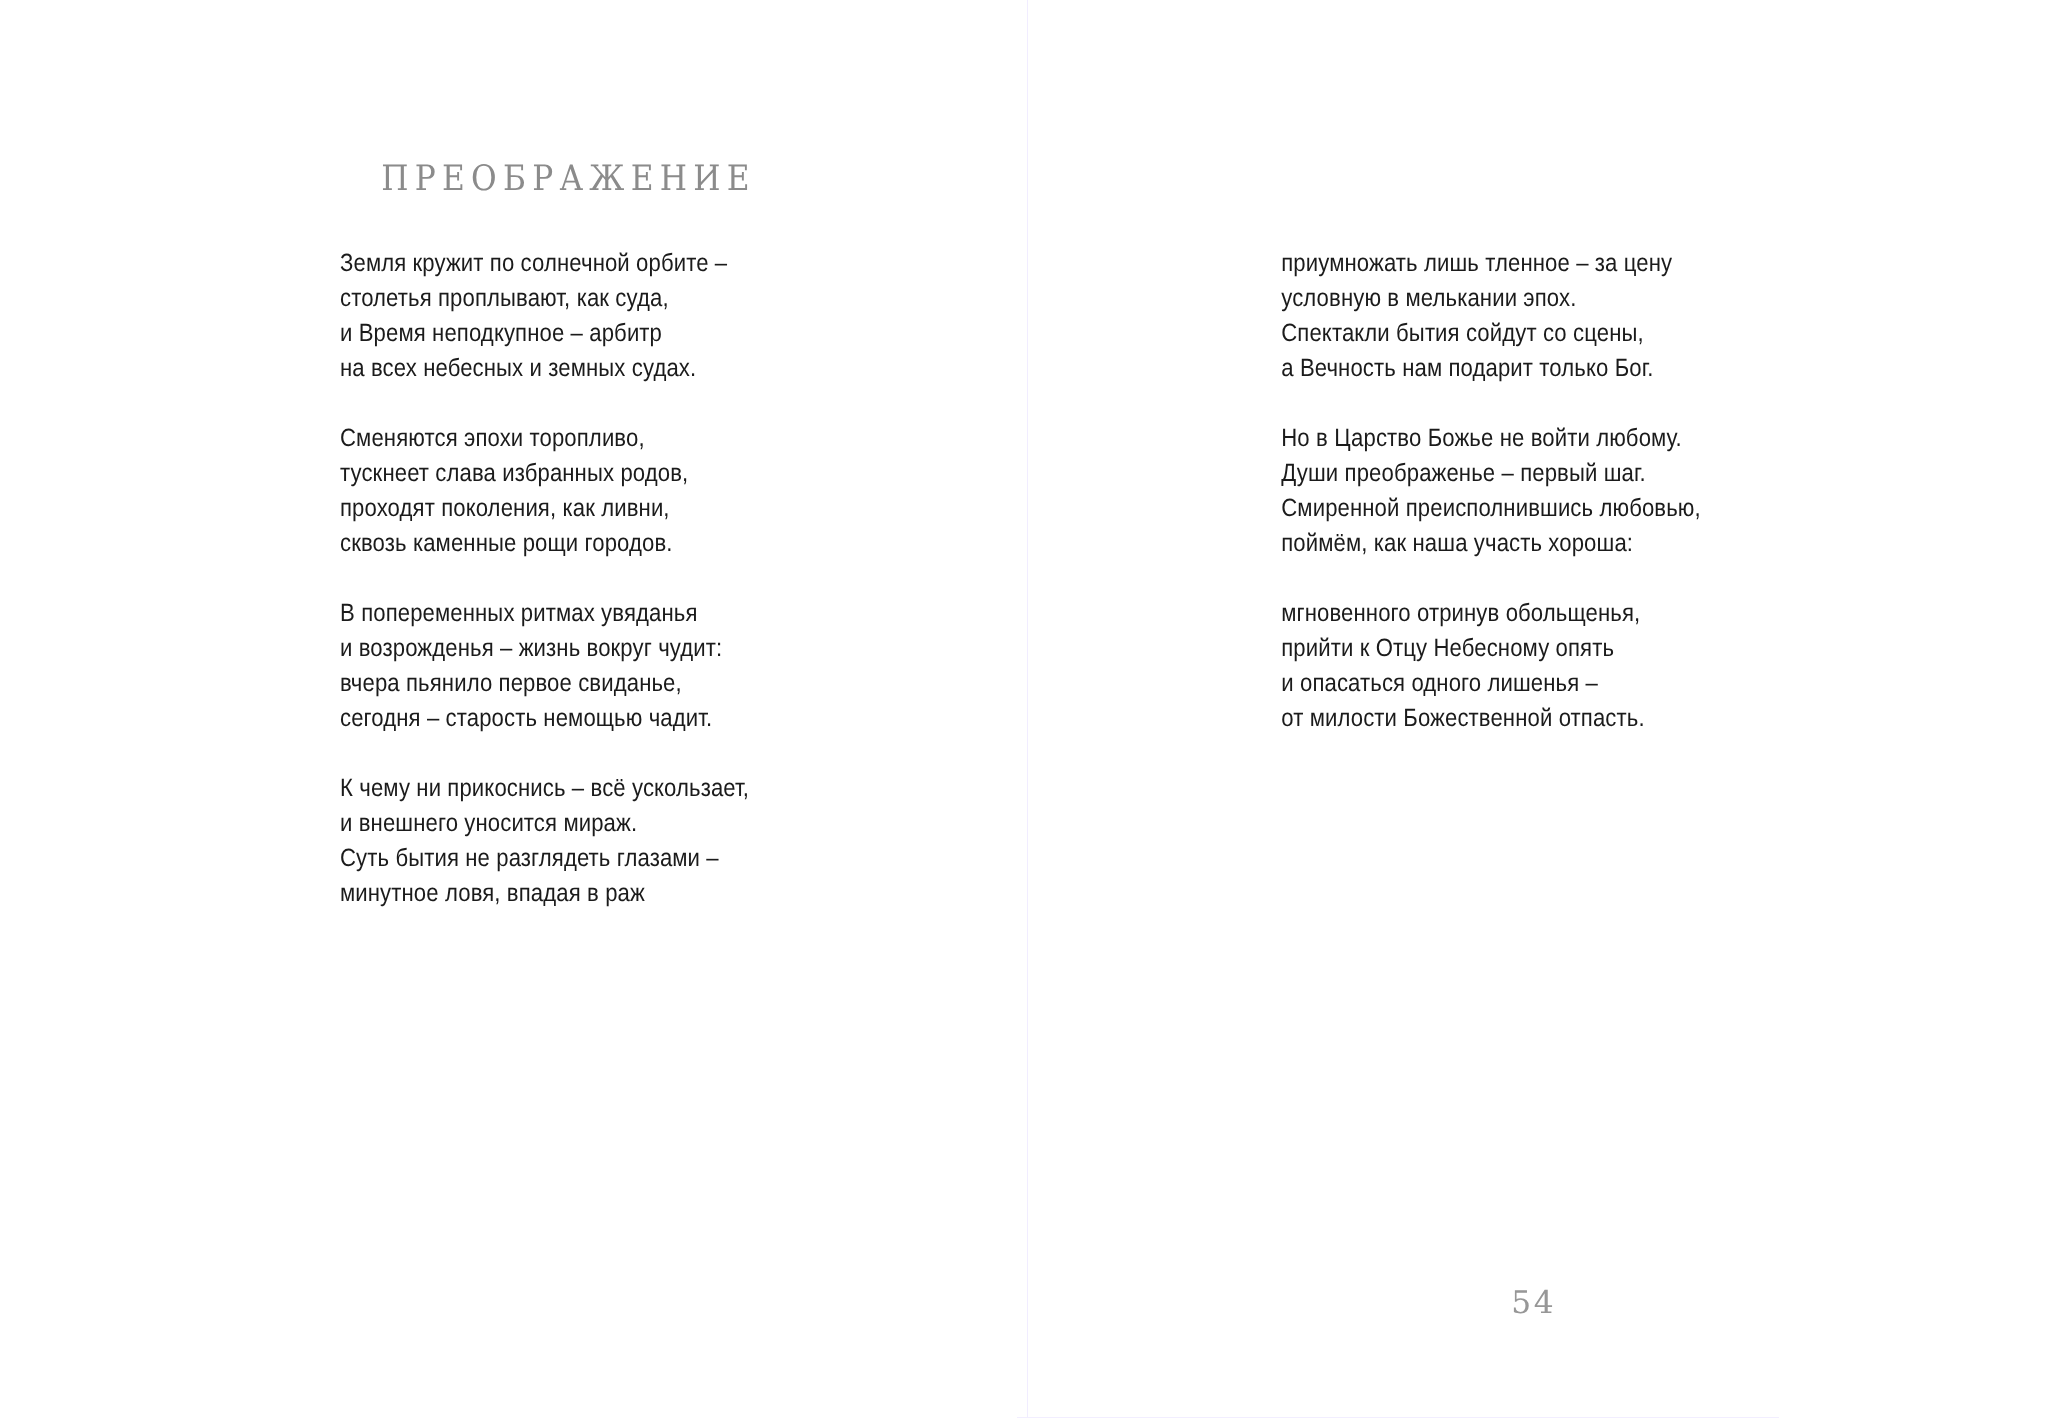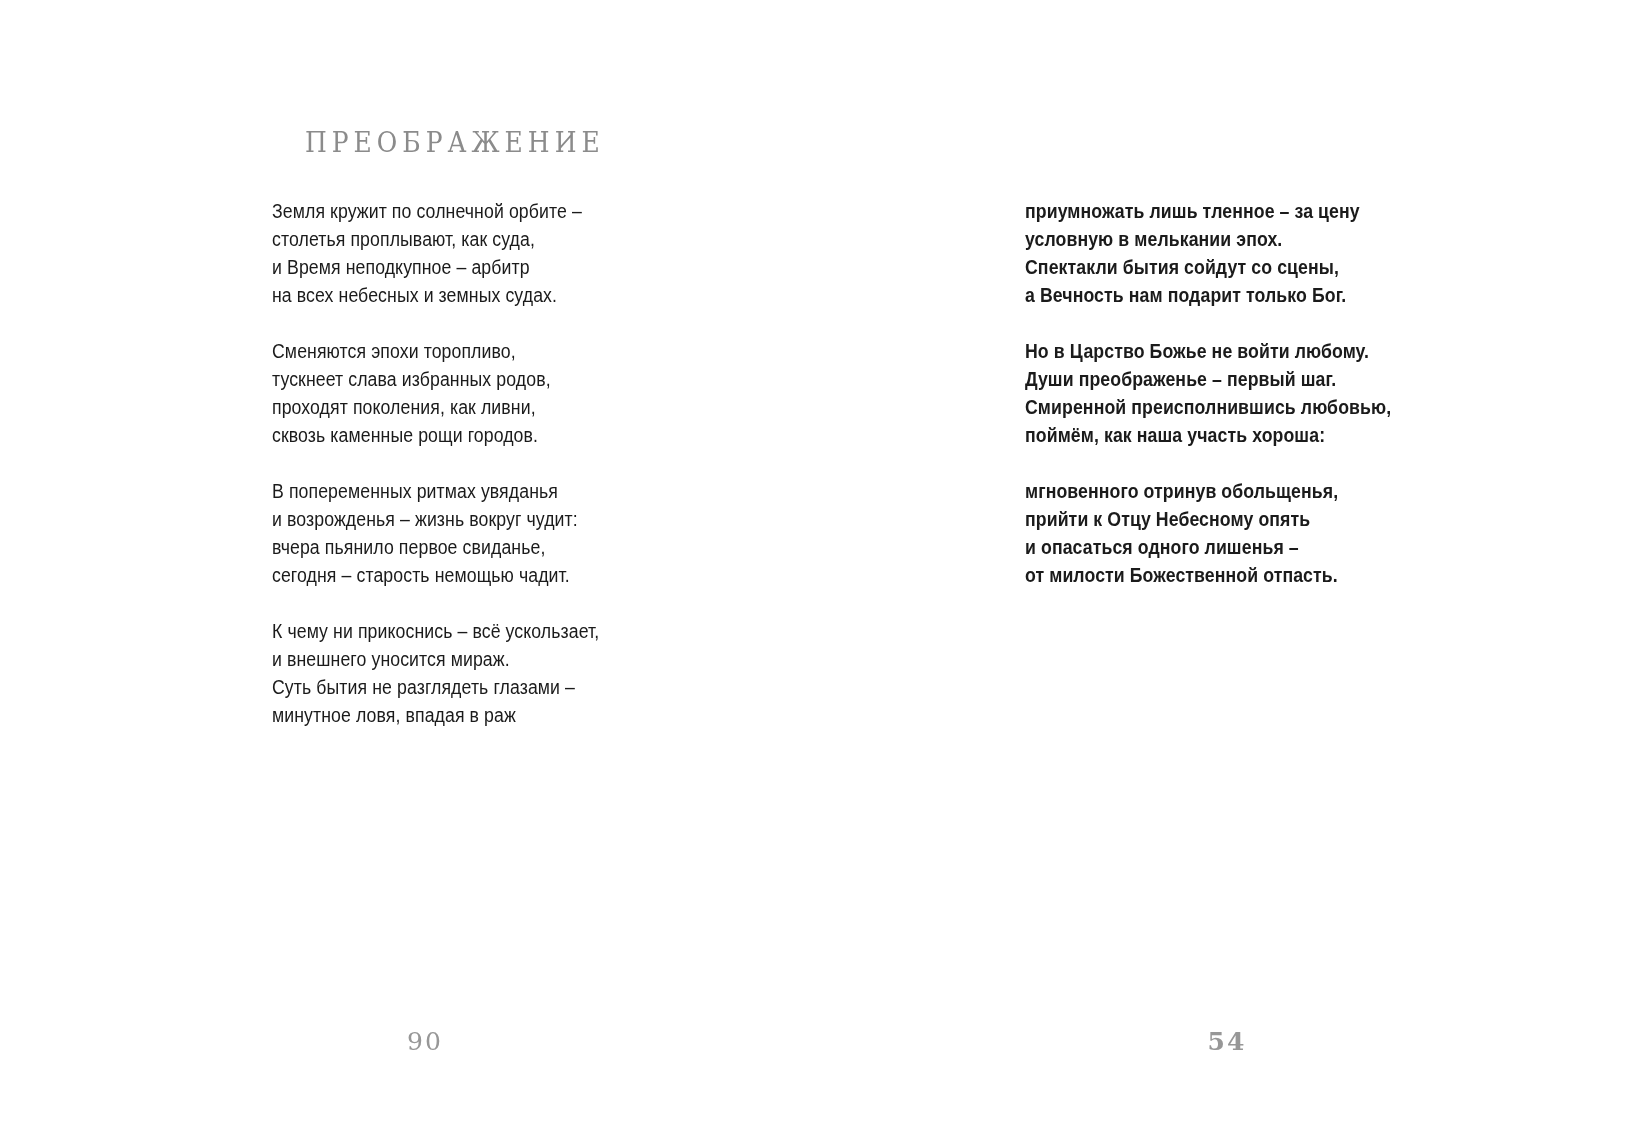--- a/index.html
+++ b/index.html
@@ -16,21 +16,21 @@
     font-family: "Liberation Sans", sans-serif;
   }
   .page {
     position: absolute;
     top: 0;
     width: 822px;
     height: 1134px;
     background: #ffffff;
   }
   #left-page  { left: 0; }
-  #right-page { left: 822px; font-weight: bold; }
+  #right-page { left: 822px; }
 
   .poem-title {
     position: absolute;
     left: 305px;
     top: 126px;
     color: #8b8b8b;
     font-family: "DejaVu Serif", serif;
     font-size: 25px;
     font-weight: 500;
     letter-spacing: 5px;
@@ -97,21 +97,20 @@
         <span class="poem-line">сегодня – старость немощью чадит.</span>
       </div>
       <div class="stanza">
         <span class="poem-line">К чему ни прикоснись – всё ускользает,</span>
         <span class="poem-line">и внешнего уносится мираж.</span>
         <span class="poem-line">Суть бытия не разглядеть глазами –</span>
         <span class="poem-line">минутное ловя, впадая в раж</span>
       </div>
     </div>
 
-    <div class="page-number">90</div>
   </div>
 
   <div class="page" id="right-page">
     <div class="poem-block">
       <div class="stanza">
         <span class="poem-line">приумножать лишь тленное – за цену</span>
         <span class="poem-line">условную в мелькании эпох.</span>
         <span class="poem-line">Спектакли бытия сойдут со сцены,</span>
         <span class="poem-line">а Вечность нам подарит только Бог.</span>
       </div>

